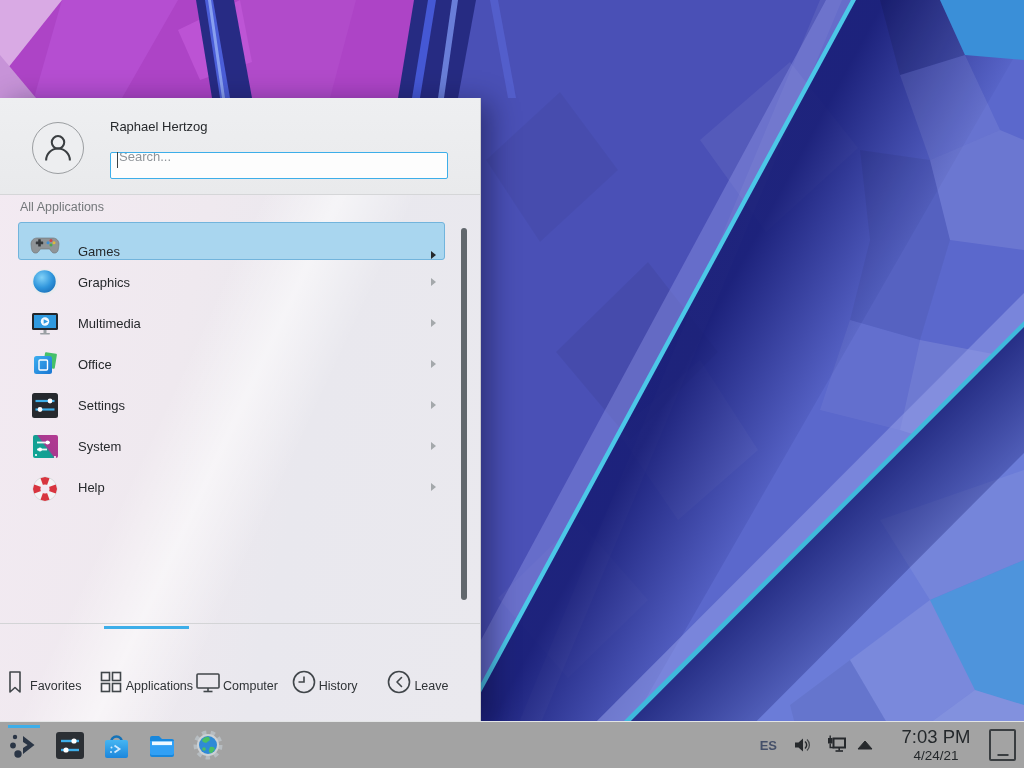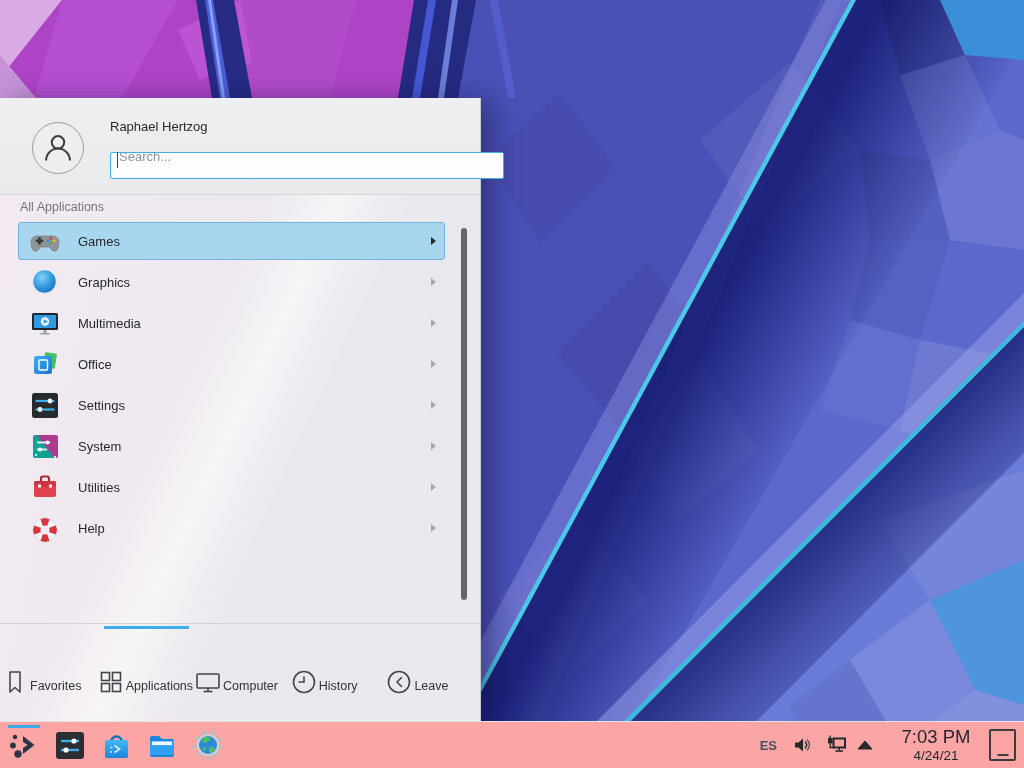--- a/index.html
+++ b/index.html
@@ -26,49 +26,49 @@
     background:linear-gradient(#eeeff1,#e9eaec);
     border-bottom:1px solid #d5d6d8;
   }
   .avatar{
     position:absolute;left:32px;top:24px;width:50px;height:50px;border-radius:50%;
     border:1px solid #9b9ea1;background:#edeef0;display:flex;align-items:center;justify-content:center;
   }
   .user-name{position:absolute;left:110px;top:21px;font-size:13px;color:#26292c;}
   .search-wrap{position:absolute;left:110px;top:49px;width:338px;height:27px;}
   .search-wrap input{
-    box-sizing:border-box;width:394px;height:27px;border:1px solid #3daee9;border-radius:2px;
+    box-sizing:border-box;width:338px;height:27px;border:1px solid #3daee9;border-radius:2px;
     background:#fdfdfd;font-family:"Liberation Sans",sans-serif;font-size:13px;color:#8b5cf6;
     padding:0 6px 17px 8px;outline:none;
   }
   .search-wrap input::placeholder{color:#8f9499;opacity:1;}
   .text-caret{position:absolute;left:7px;top:5px;width:1px;height:16px;background:#3c4043;}
   .section-label{position:absolute;left:20px;top:102px;font-size:12.5px;color:#73777a;}
 
   .klist{position:absolute;left:0;top:119px;width:481px;height:406px;overflow:hidden;}
   .krow{
     height:38px;margin:0 36px 3px 18px;display:flex;align-items:center;
     border:1px solid transparent;border-radius:3px;padding:0 8px 0 10px;box-sizing:border-box;
   }
-  .krow:first-child{margin-top:5px;}
+  .krow:first-child{margin-top:5px;align-items:flex-end;}
   .krow.selected{background:#a9d6ef;border-color:#72b4dc;}
   .krow .app-ic{width:32px;height:32px;flex:0 0 32px;}
   .krow .lbl{margin-left:17px;font-size:13px;color:#26292c;}
   .krow .sub-arrow{margin-left:auto;width:0;height:0;border-top:4px solid transparent;border-bottom:4px solid transparent;border-left:5px solid #a4a8ab;}
   .krow.selected .sub-arrow{border-left-color:#26292c;}
   .kscrollbar{position:absolute;right:13px;top:130px;width:6px;height:372px;border-radius:3px;background:#61676c;}
 
   .ktabbar{position:absolute;left:0;right:0;bottom:0;height:97px;border-top:1px solid #d3d4d6;display:flex;}
   .tab-indicator{position:absolute;top:2px;left:104px;width:85px;height:3px;background:#3daee9;}
   .ktab{flex:1;display:flex;align-items:center;padding-top:19px;}
   .ktab .tlbl{margin-top:7px;font-size:12.5px;color:#2f3336;}
 
   
   #taskbar{
-    position:absolute;left:0;bottom:0;width:1024px;height:47px;background:#fca5a5;
+    position:absolute;left:0;bottom:0;width:1024px;height:47px;background:#a3a3a3;
     border-top:1px solid #e3e5e6;box-sizing:border-box;display:flex;align-items:center;
   }
   .tb-left{display:flex;align-items:center;gap:14px;padding-left:8px;}
   .tb-btn{width:32px;height:40px;display:flex;align-items:center;justify-content:center;position:relative;}
   .tb-active-line{position:absolute;top:0px;left:0;width:32px;height:3px;background:#3daee9;}
   .tb-right{margin-left:auto;display:flex;align-items:center;padding-right:6px;}
   .kb-layout{font-size:13px;font-weight:bold;color:#455069;margin-right:15px;}
   .tray-ic{display:flex;align-items:center;justify-content:center;}
   .clock{width:86px;text-align:center;color:#24282b;margin:0 10px 0 10px;line-height:1;}
   .clock .time{font-size:18.5px;text-align:center;}
@@ -250,31 +250,20 @@
         <circle cx="18.5" cy="12.5" r="2" fill="#ffffff"></circle>
         <line x1="8" y1="19.5" x2="18" y2="19.5" stroke="#eaf6f4" stroke-width="1.8"></line>
         <circle cx="11" cy="19.5" r="2" fill="#ffffff"></circle>
         <circle cx="7" cy="25" r="1.1" fill="#ffffff"></circle>
         <circle cx="26" cy="27" r="1.1" fill="#ffffff"></circle>
       </svg>
       <span class="lbl">System</span>
       <span class="sub-arrow"></span>
     </div>
 
-    <div class="krow">
-      <svg class="app-ic" viewBox="0 0 32 32">
-        <path d="M12 10 v-2.5 a2 2 0 0 1 2 -2 h4 a2 2 0 0 1 2 2 V10" stroke="#a62b33" stroke-width="2.2" fill="none"></path>
-        <rect x="5" y="10" width="22" height="16" rx="2" fill="#e0414b"></rect>
-        <rect x="5" y="10" width="22" height="5.5" rx="2" fill="#c93540"></rect>
-        <rect x="9" y="13.5" width="3" height="3" fill="#ffffff" opacity="0.92"></rect>
-        <rect x="20" y="13.5" width="3" height="3" fill="#ffffff" opacity="0.92"></rect>
-      </svg>
-      <span class="lbl">Utilities</span>
-      <span class="sub-arrow"></span>
-    </div>
 
     <div class="krow">
       <svg class="app-ic" viewBox="0 0 32 32">
         <circle cx="16" cy="18" r="12" fill="#f3f4f5" stroke="#caccce" stroke-width="0.6"></circle>
         <path d="M16 6 l4.5 1.2 -2.5 7 h-4 l-2.5 -7 z" fill="#d8353f"></path>
         <path d="M4 18 l1.2 -4.5 7 2.5 v4 l-7 2.5 z" fill="#d8353f"></path>
         <path d="M28 18 l-1.2 -4.5 -7 2.5 v4 l7 2.5 z" fill="#d8353f"></path>
         <path d="M16 30 l4.5 -1.2 -2.5 -7 h-4 l-2.5 7 z" fill="#d8353f"></path>
         <circle cx="16" cy="18" r="4.6" fill="#f3e9f2"></circle>
       </svg>

